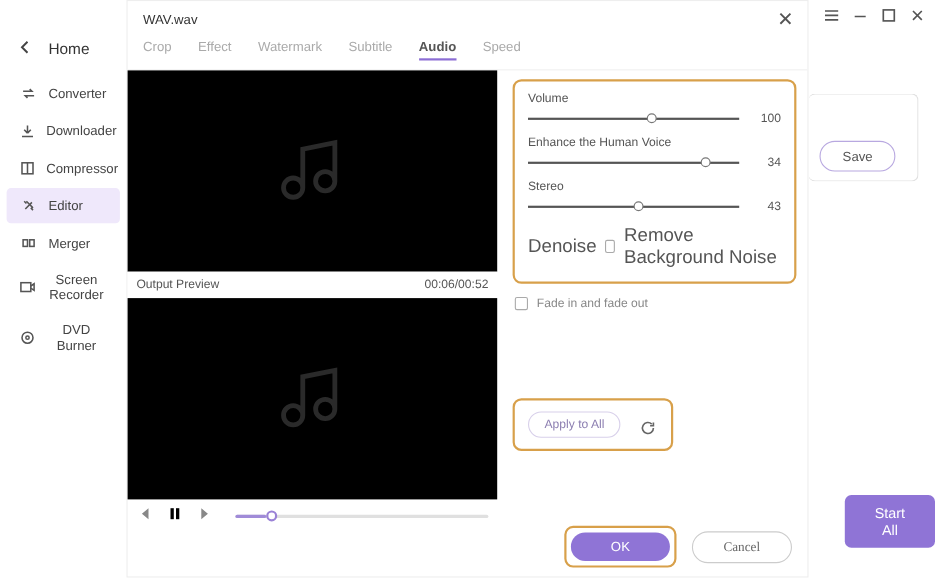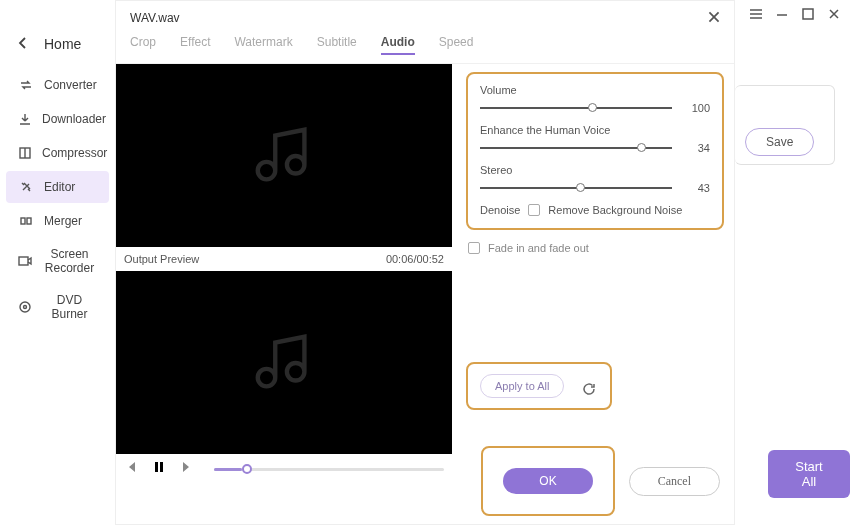--- a/index.html
+++ b/index.html
@@ -41,30 +41,30 @@
 .progress .thumb { position: absolute; left: 12%; top: -4px; width: 10px; height: 10px; border-radius: 50%; background: #fff; border: 2px solid #9a82d6; }
 
 .right-col { flex: 1; padding: 8px 10px 8px 14px; position: relative; }
 .audio-box { border: 2px solid #d8a04a; border-radius: 8px; padding: 10px 12px 12px; }
 .slider-row { margin-bottom: 10px; }
 .slider-label { font-size: 11px; color: #555; margin-bottom: 6px; }
 .slider-wrap { display: flex; align-items: center; gap: 10px; }
 .slider { flex: 1; height: 2px; background: #555; position: relative; }
 .slider .sthumb { position: absolute; top: -4px; width: 9px; height: 9px; border-radius: 50%; background: #fff; border: 1px solid #777; }
 .slider-val { font-size: 11px; color: #555; width: 28px; text-align: right; }
-.denoise-row { display: flex; align-items: center; gap: 8px; font-size: 11px; color: #555; margin-top: 4px; }
+.denoise-row { display: flex; align-items: center; gap: 8px; font-size: 17px; color: #555; margin-top: 4px; }
 .checkbox { width: 12px; height: 12px; border: 1px solid #aaa; border-radius: 2px; cursor: pointer; }
 .fade-row { display: flex; align-items: center; gap: 8px; font-size: 11px; color: #888; margin-top: 12px; padding-left: 2px; }
 
 .apply-box { position: absolute; left: 14px; top: 298px; border: 2px solid #d8a04a; border-radius: 8px; padding: 10px 12px; display: flex; align-items: flex-end; gap: 18px; }
 .apply-btn { border: 1px solid #d8d0ea; color: #8b7db0; background: #fff; font-size: 11px; padding: 5px 14px; border-radius: 14px; cursor: pointer; }
 .refresh { width: 16px; height: 16px; color: #666; cursor: pointer; }
 
 .footer { position: absolute; bottom: 8px; right: 14px; display: flex; gap: 14px; }
-.ok-wrap { border: 2px solid #d8a04a; border-radius: 8px; padding: 20px; }
+.ok-wrap { border: 2px solid #d8a04a; border-radius: 8px; padding: 4px; }
 .ok-btn { background: #8f74d6; color: #fff; border: none; font-size: 12px; padding: 6px 36px; border-radius: 16px; cursor: pointer; }
 .cancel-btn { background: #fff; color: #666; border: 1px solid #ccc; font-size: 12px; padding: 6px 28px; border-radius: 16px; cursor: pointer; align-self: center; font-family: Liberation Serif, serif; }
 
 
 .right-panel { position: absolute; left: 735px; top: 85px; width: 95px; }
 .save-btn { border: 1px solid #b8a8e0; background: #fff; color: #555; font-size: 12px; padding: 6px 20px; border-radius: 16px; cursor: pointer; }
 .start-all { position: absolute; left: 735px; bottom: 28px; background: #8f74d6; color: #fff; border: none; font-size: 13px; padding: 9px 26px; border-radius: 6px; cursor: pointer; margin-left: 33px; }
 .panel-frame { position: absolute; left: 735px; top: 85px; width: 100px; height: 80px; border: 1px solid #e0e0e0; border-radius: 6px; border-left: none; }
 </style>
 </head>

